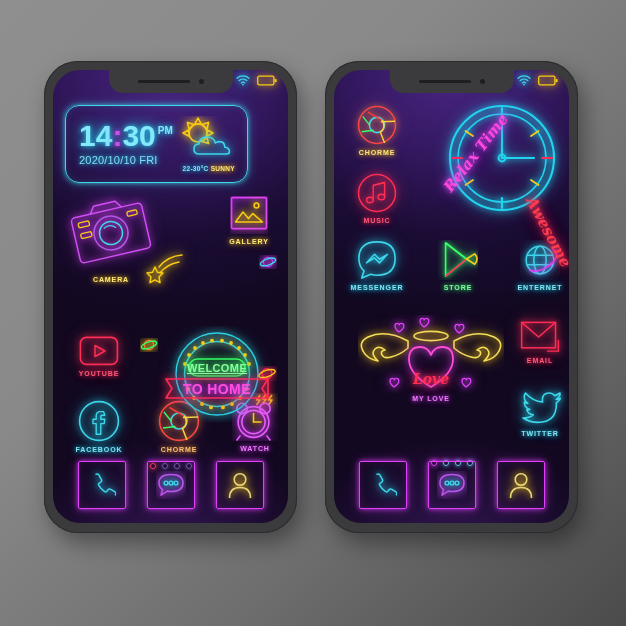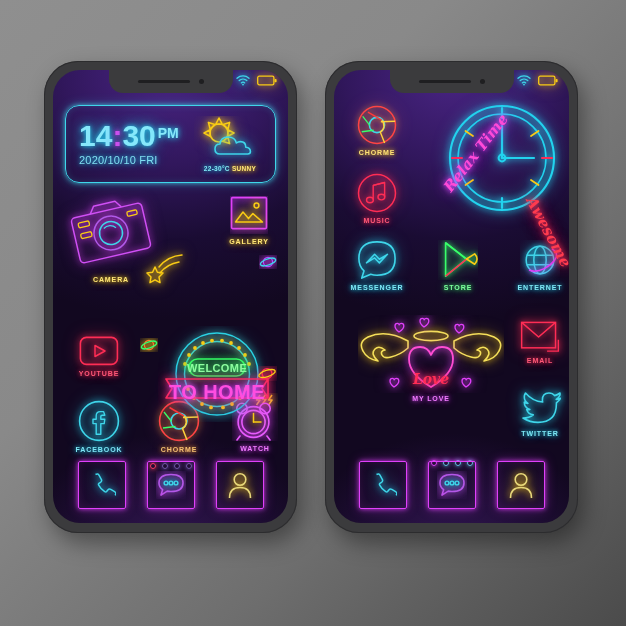--- a/index.html
+++ b/index.html
@@ -72,34 +72,34 @@
   .lbl.c { color:#7fe8f5; text-shadow:0 0 4px #22d3ee,0 0 9px rgba(34,211,238,.65); }
   .lbl.y { color:#ffe675; text-shadow:0 0 4px #facc15,0 0 9px rgba(250,204,21,.6); }
   .lbl.r { color:#ff5a79; text-shadow:0 0 4px #ff2d55,0 0 9px rgba(255,45,85,.6); }
   .lbl.m { color:#f07bff; text-shadow:0 0 4px #e040fb,0 0 9px rgba(224,64,251,.6); }
   .lbl.g { color:#7dff9d; text-shadow:0 0 4px #39ff6a,0 0 9px rgba(57,255,106,.6); }
   .lbl.o { color:#ffcf70; text-shadow:0 0 4px #ff9d2e,0 0 9px rgba(255,157,46,.6); }
 
   
   .widget {
     position: absolute; left: 12px; top: 35px;
-    width: 211px; height: 78px;
+    width: 183px; height: 78px;
     border: 1.4px solid #3fd6ea; border-radius: 14px;
     box-shadow: 0 0 5px rgba(63,214,234,.75), 0 0 12px rgba(63,214,234,.32), inset 0 0 7px rgba(63,214,234,.18);
     display: flex; align-items: center; z-index: 5;
   }
   .w-left { padding-left: 13px; }
   .time-row { display:flex; align-items:flex-start; }
   .time {
     font-size: 30px; font-weight: bold; line-height: .95;
     color: #86e8fb; text-shadow: 0 0 5px #22d3ee, 0 0 13px rgba(34,211,238,.8), 0 0 22px rgba(34,211,238,.45);
   }
   .time .colon { color:#d946ef; text-shadow:0 0 5px #e040fb,0 0 13px rgba(224,64,251,.8); }
   .ampm {
-    font-size: 14px; font-weight: bold; margin-left: 2px; margin-top: 3px;
+    font-size: 10px; font-weight: bold; margin-left: 2px; margin-top: 3px;
     color: #86e8fb; text-shadow: 0 0 5px #22d3ee, 0 0 10px rgba(34,211,238,.7);
   }
   .date {
     font-size: 11px; margin-top: 4px; letter-spacing: .2px;
     color: #7fdff2; text-shadow: 0 0 4px #22d3ee, 0 0 10px rgba(34,211,238,.65);
   }
   .w-right { margin-left: auto; padding-right: 9px; text-align: center; }
   .wtxt { font-size: 6.5px; font-weight: bold; margin-top: -3px; letter-spacing:.3px; }
   .wtxt .t { color:#7fe8f5; text-shadow:0 0 4px #22d3ee,0 0 8px rgba(34,211,238,.6); }
   .wtxt .s { color:#ffe675; text-shadow:0 0 4px #facc15,0 0 8px rgba(250,204,21,.6); }
@@ -277,22 +277,22 @@
             <circle cx="44" cy="78" r="1.9"></circle>
           <circle cx="53" cy="81.4" r="1.9"></circle>
             <circle cx="65" cy="81.4" r="1.9"></circle>
             <circle cx="74" cy="78" r="1.9"></circle>
           <circle cx="82" cy="72" r="1.9"></circle>
             <circle cx="88" cy="63" r="1.9"></circle>
         </g>
         <rect x="31" y="33" width="56" height="17" rx="8.5" fill="none" stroke="#39ff6a" stroke-width="1.6" class="nglow-g"></rect>
         <path d="M8 53 h102 v19 h-102 l6 -9.5 z M110 53 l-6 9.5 6 9.5" fill="none" stroke="#ff2d55" stroke-width="1.6" stroke-linejoin="round" class="nglow-r"></path>
       </svg>
-      <div style="position:absolute;left:0;right:0;top:36px;text-align:center;font-size:11px;font-weight:bold;letter-spacing:.4px;color:#8dff9f;text-shadow:0 0 5px #39ff6a,0 0 12px rgba(57,255,106,.85);">WELCOME</div>
-      <div style="position:absolute;left:0;right:0;top:55px;text-align:center;font-size:20px;font-weight:bold;letter-spacing:.4px;color:#ff4de0;text-shadow:0 0 5px #e040fb,0 0 14px rgba(224,64,251,.9),0 0 24px rgba(224,64,251,.45);">TO HOME</div>
+      <div style="position:absolute;left:0;right:0;top:36px;text-align:center;font-size:11px;font-weight:bold;letter-spacing:.4px;color:#8dff9f;text-shadow:0 0 5px #39ff6a,0 0 12px rgba(57,255,106,.85);text-decoration:underline;">WELCOME</div>
+      <div style="position:absolute;left:0;right:0;top:55px;text-align:center;font-size:14px;font-weight:bold;letter-spacing:.4px;color:#ff4de0;text-shadow:0 0 5px #e040fb,0 0 14px rgba(224,64,251,.9),0 0 24px rgba(224,64,251,.45);">TO HOME</div>
     </div>
 
     <div class="app" style="left:16px; top:266px;">
       <svg width="40" height="30" viewBox="0 0 40 30" class="nglow-r">
         <rect x="1.4" y="1.4" width="37" height="27" rx="6" fill="none" stroke="#ff2d55" stroke-width="1.6"></rect>
         <path d="M16 9.5 l10 5.5 -10 5.5 z" fill="none" stroke="#ff2d55" stroke-width="1.5" stroke-linejoin="round"></path>
       </svg>
       <div class="lbl r">YOUTUBE</div>
     </div>
 

